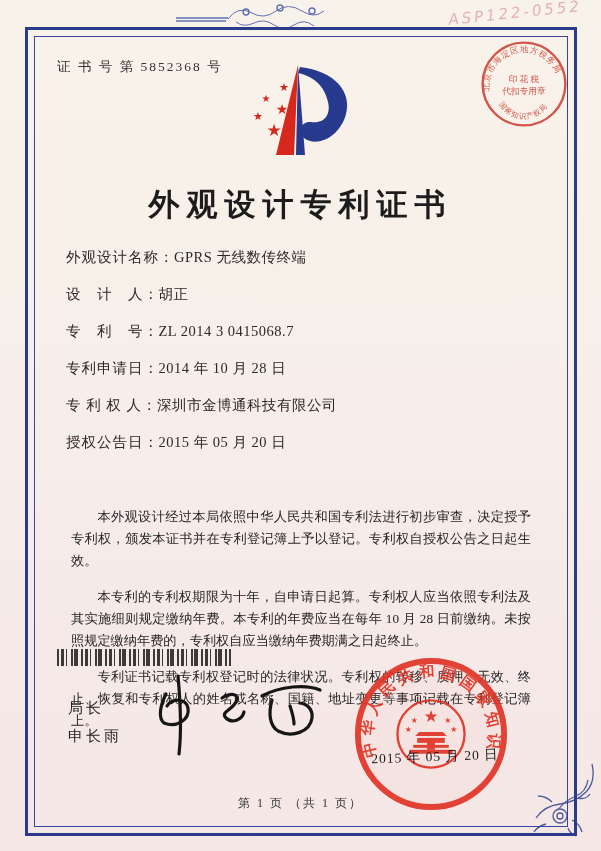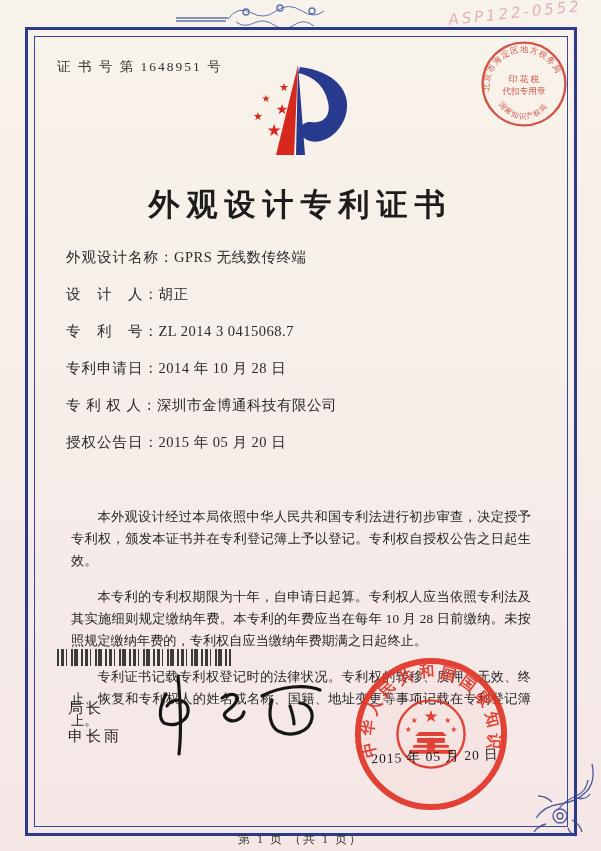--- a/index.html
+++ b/index.html
@@ -79,21 +79,21 @@
   .signature-svg{position:absolute;left:138px;top:668px;width:205px;height:95px;}
   
   .seal{position:absolute;left:352px;top:655px;width:158px;height:158px;opacity:.92;}
   .seal-date{
     position:absolute;left:360px;top:748px;width:150px;
     font-size:13.5px;letter-spacing:1px;color:#161616;
     transform:rotate(-2deg);text-align:center;white-space:nowrap;
   }
   .footer{
     position:absolute;left:0;right:0;top:795px;
-    text-align:center;font-size:12px;letter-spacing:2px;color:#333;margin-top:36px;
+    text-align:center;font-size:12px;letter-spacing:2px;color:#333;
   }
   
   .top-flourish{position:absolute;left:176px;top:-4px;width:160px;height:32px;}
   .corner-flourish{position:absolute;left:522px;top:758px;width:76px;height:80px;}
   svg text{user-select:none;}
 </style>
 </head>
 <body>
 
 <div class="page">
@@ -109,21 +109,21 @@
         <circle cx="136" cy="15" r="3"></circle>
     </g>
   </svg>
 
   <div class="handwriting">ASP122-0552</div>
 
   <div class="frame-outer">
     <div class="frame-inner"></div>
   </div>
 
-  <div class="cert-no">证 书 号 第 1648951 号</div>
+  <div class="cert-no">证 书 号 第 5852368 号</div>
 
   <svg class="tax-stamp" viewBox="0 0 100 100">
     <defs>
       <path id="ts-top" d="M13,62 A38,38 0 1 1 87,62"></path>
       <path id="ts-bot" d="M22,70 A31,31 0 0 0 78,70"></path>
     </defs>
     <circle cx="50" cy="50" r="45" fill="none" stroke="#cc4437" stroke-width="2.6"></circle>
     <text font-size="9" fill="#cc4437" letter-spacing="1">
       <textPath href="#ts-top" startOffset="4">北京市海淀区地方税务局</textPath>
     </text>

